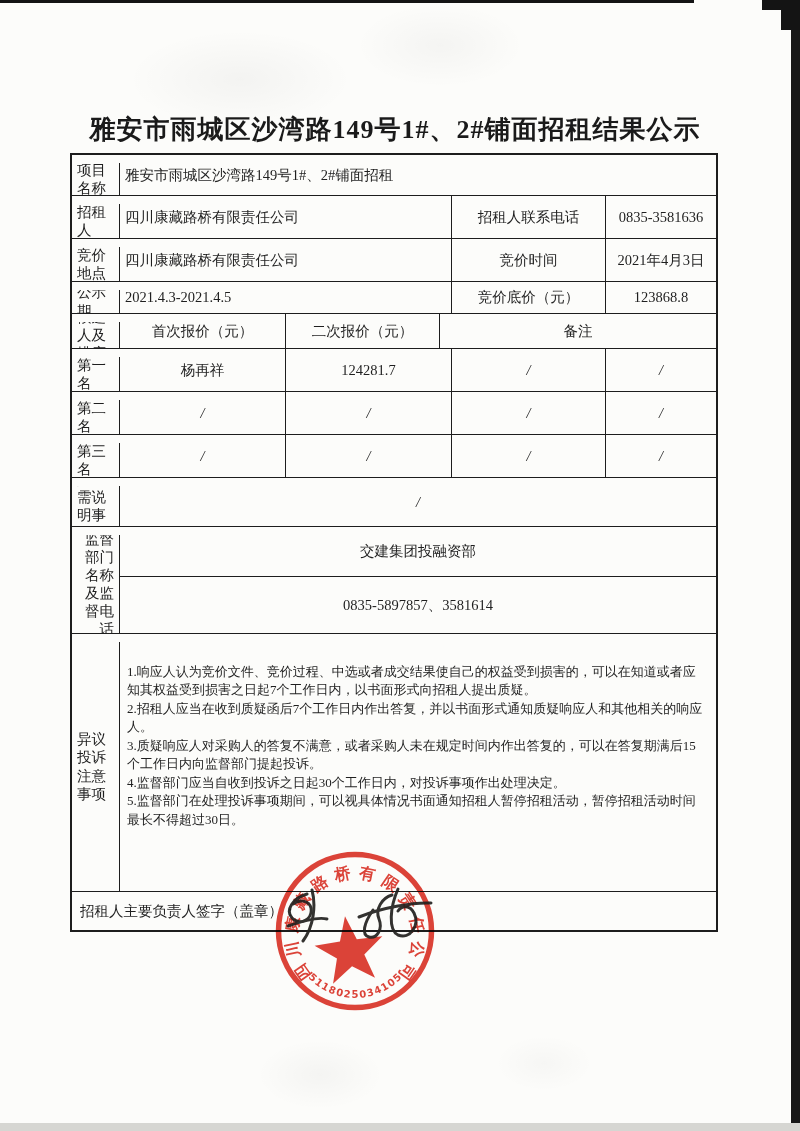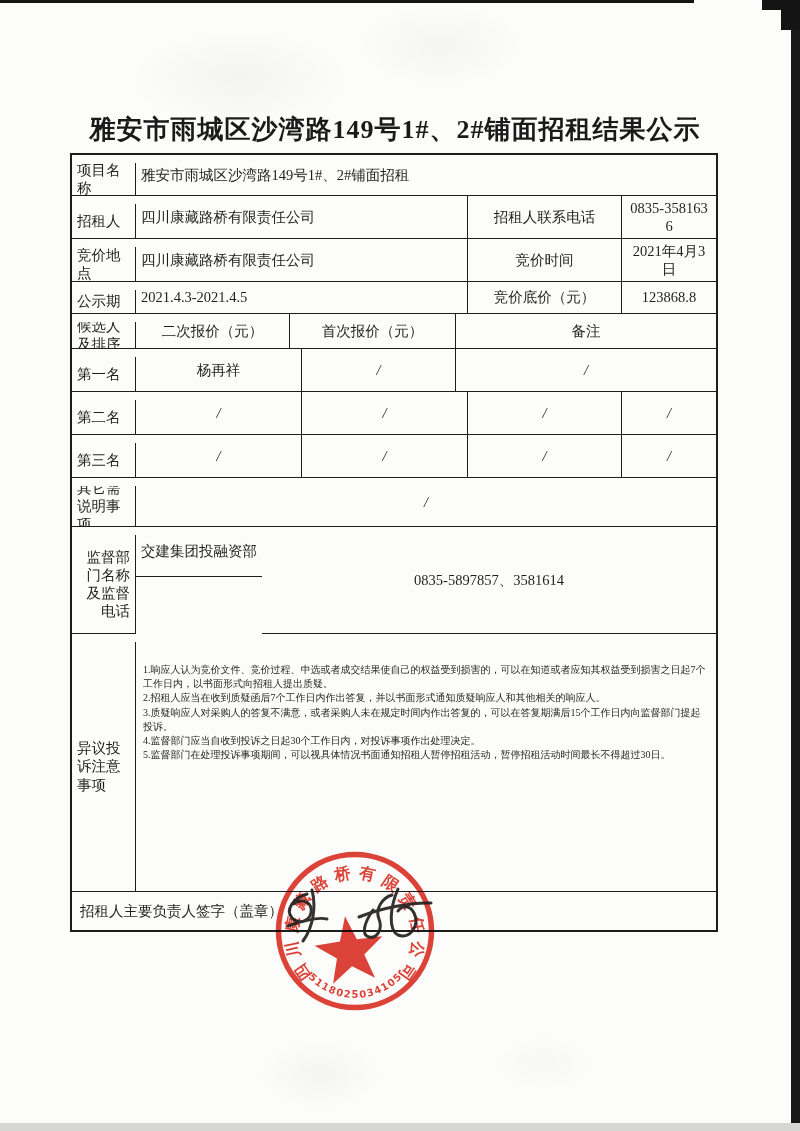--- a/index.html
+++ b/index.html
@@ -34,32 +34,32 @@
   .trow{display:flex;box-sizing:border-box;}
   .cell{
     box-sizing:border-box;border-right:1.5px solid #1d1d1d;border-bottom:1.5px solid #1d1d1d;
     display:flex;align-items:center;font-size:14.5px;line-height:1.25;
     padding:2px 5px;overflow:hidden;word-break:break-all;
   }
   .cell.last{border-right:none;}
   .trow.lastrow .cell{border-bottom:none;}
   .cell.center{justify-content:center;text-align:center;}
   .cell.left{justify-content:flex-start;text-align:left;}
-  .w-label{width:64px;flex:none;margin-top:8px;}
+  .w-label{width:48px;flex:none;margin-top:8px;}
   .w-v1{width:332px;flex:none;}
   .w-l2{width:154px;flex:none;font-family:Liberation Serif, serif;}
   .w-c1{width:166px;flex:none;}
   .w-c2{width:166px;flex:none;}
   .w-c3{width:154px;flex:none;}
   .grow{flex:1;}
-  .stack{display:flex;flex-direction:row;flex:1;box-sizing:border-box;}
+  .stack{display:flex;flex-direction:column;flex:1;box-sizing:border-box;}
   .substack .subcell{border-right:none;}
   .complaint-text{
     align-items:flex-start;padding:29px 8px 4px 7px;display:block;
-    font-size:10px;line-height:1.42;
+    font-size:13px;line-height:1.42;
   }
   .slash{font-style:italic;}
 
   
   .seal-svg{position:absolute;left:269px;top:845px;width:172px;height:172px;mix-blend-mode:multiply;opacity:0.93;}
   .seal-char{font-size:16px;font-weight:bold;text-anchor:middle;font-family:"Liberation Serif","DejaVu Serif",serif;}
   .seal-digit{font-size:10px;font-weight:bold;text-anchor:middle;font-family:"DejaVu Sans","Liberation Sans",sans-serif;}
   .sig-svg{position:absolute;left:255px;top:878px;width:210px;height:72px;}
 </style>
 </head>
@@ -98,28 +98,29 @@
 
     <div class="trow" style="height:32px">
       <div class="cell left w-label">公示期</div>
       <div class="cell left w-v1">2021.4.3-2021.4.5</div>
       <div class="cell center w-l2">竞价底价（元）</div>
       <div class="cell center grow last">123868.8</div>
     </div>
 
     <div class="trow" style="height:35px">
       <div class="cell left w-label">候选人及排序</div>
+      <div class="cell center w-c2">首次报价（元）</div>
       <div class="cell center w-c3">二次报价（元）</div>
-      <div class="cell center w-c2">首次报价（元）</div>
       <div class="cell center grow last">备注</div>
     </div>
 
     <div class="trow" style="height:43px">
       <div class="cell left w-label">第一名</div>
       <div class="cell center w-c1">杨再祥</div>
+      <div class="cell center w-c2">124281.7</div>
       <div class="cell center w-c3 slash">/</div>
       <div class="cell center grow last slash">/</div>
     </div>
 
     <div class="trow" style="height:43px">
       <div class="cell left w-label">第二名</div>
       <div class="cell center w-c1 slash">/</div>
       <div class="cell center w-c2 slash">/</div>
       <div class="cell center w-c3 slash">/</div>
       <div class="cell center grow last slash">/</div>

